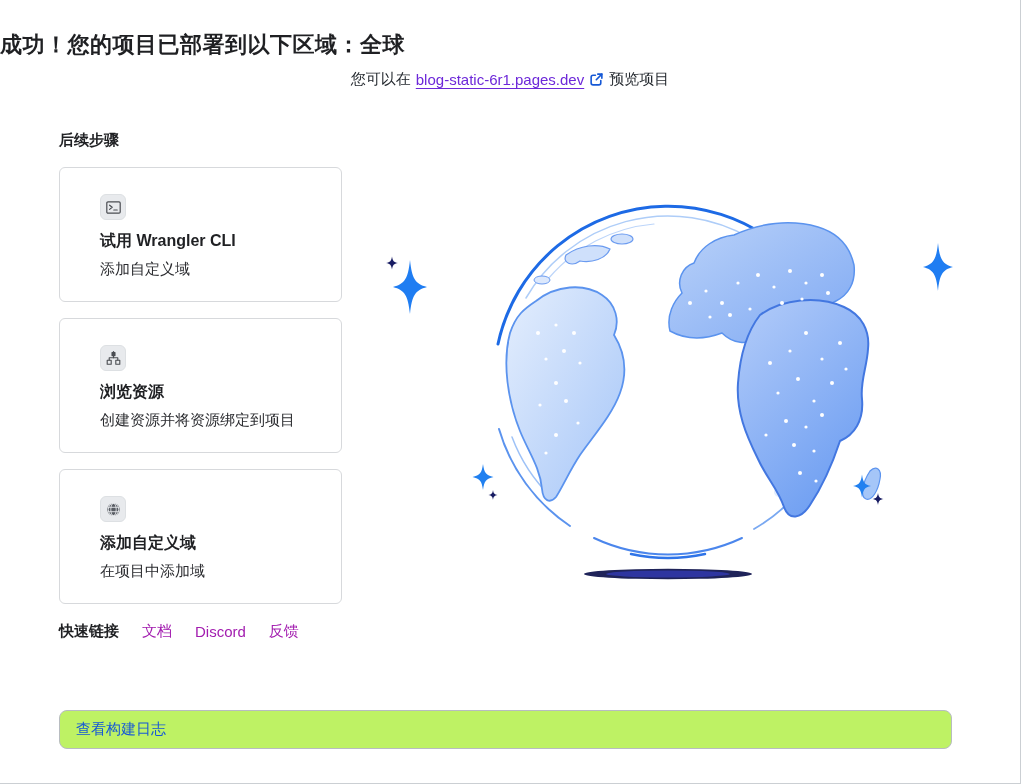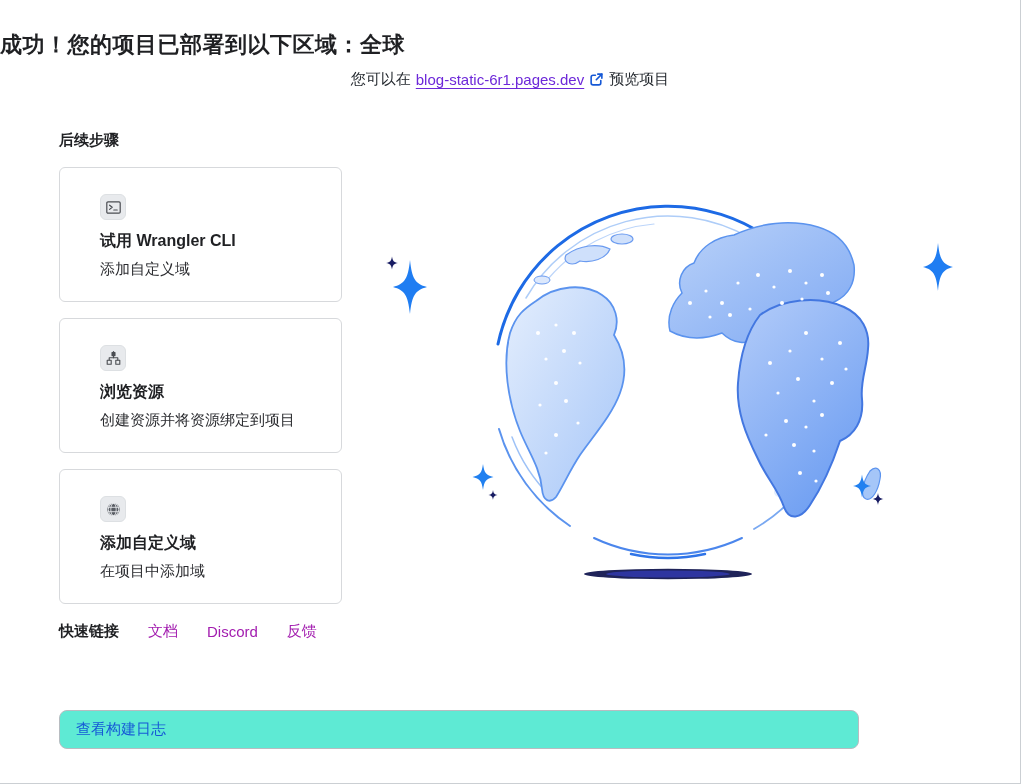--- a/index.html
+++ b/index.html
@@ -18,26 +18,26 @@
   .left-col { position:absolute; left:59px; top:131px; width:283px; }
   .section-heading { font-size:15px; font-weight:700; color:#1f2023; }
   .cards { margin-top:17px; display:flex; flex-direction:column; gap:16px; }
   .card { background:#fff; border:1px solid #d7d9dc; border-radius:6px; height:135px; padding:26px 40px; cursor:pointer; }
   .chip { width:26px; height:26px; background:#e8eaed; border:1px solid #dde0e3; border-radius:6px;
           display:flex; align-items:center; justify-content:center; }
   .card-title { margin-top:11px; font-size:16px; font-weight:700; color:#1f2023; }
   .card-desc { margin-top:8px; font-size:15px; color:#2b2c30; }
 
   
-  .quick-links { position:absolute; left:59px; top:622px; display:flex; align-items:center; gap:29px; font-size:15px; }
+  .quick-links { position:absolute; left:59px; top:622px; display:flex; align-items:center; gap:23px; font-size:15px; }
   .quick-links a { color:#a21caf; text-decoration:none; cursor:pointer; }
 
   
-  .build-log-bar { position:absolute; left:59px; top:710px; width:800px; height:39px;
-                   border:1px solid #b8bcc1; border-radius:8px; background:#5eead4;
+  .build-log-bar { position:absolute; left:59px; top:710px; width:893px; height:39px;
+                   border:1px solid #b8bcc1; border-radius:8px; background:#bef264;
                    display:flex; align-items:center; padding-left:16px; cursor:pointer; }
   .build-log-bar span { color:#1659d6; font-size:15px; }
 
   
   .illustration { position:absolute; left:370px; top:183px; width:600px; height:412px; }
 </style>
 </head>
 <body>
 
 <div class="header">

